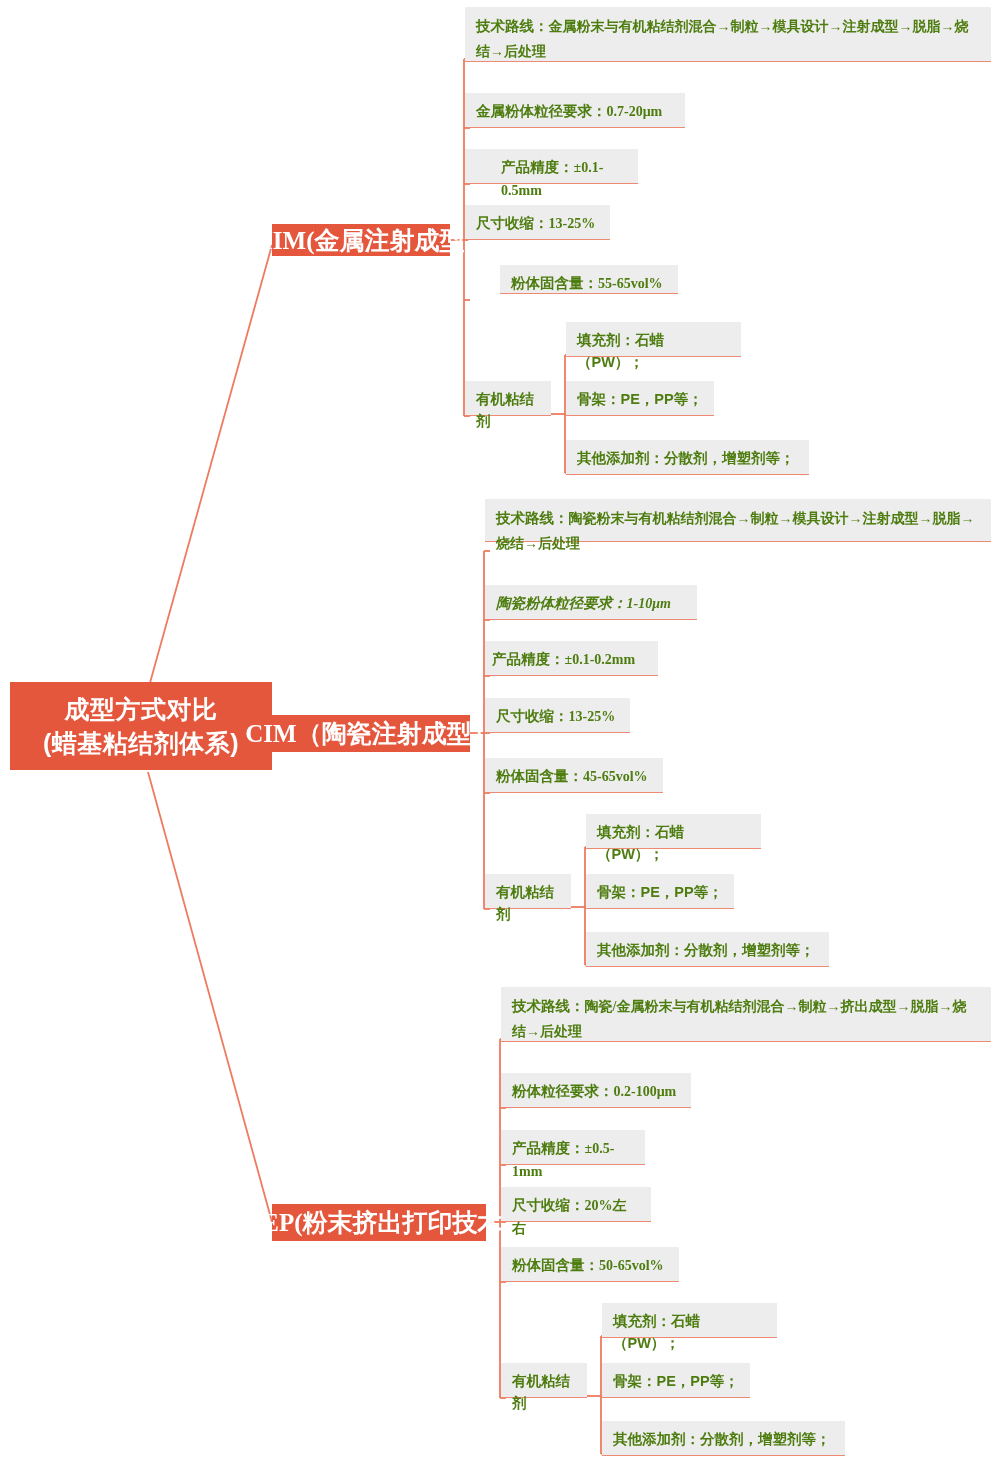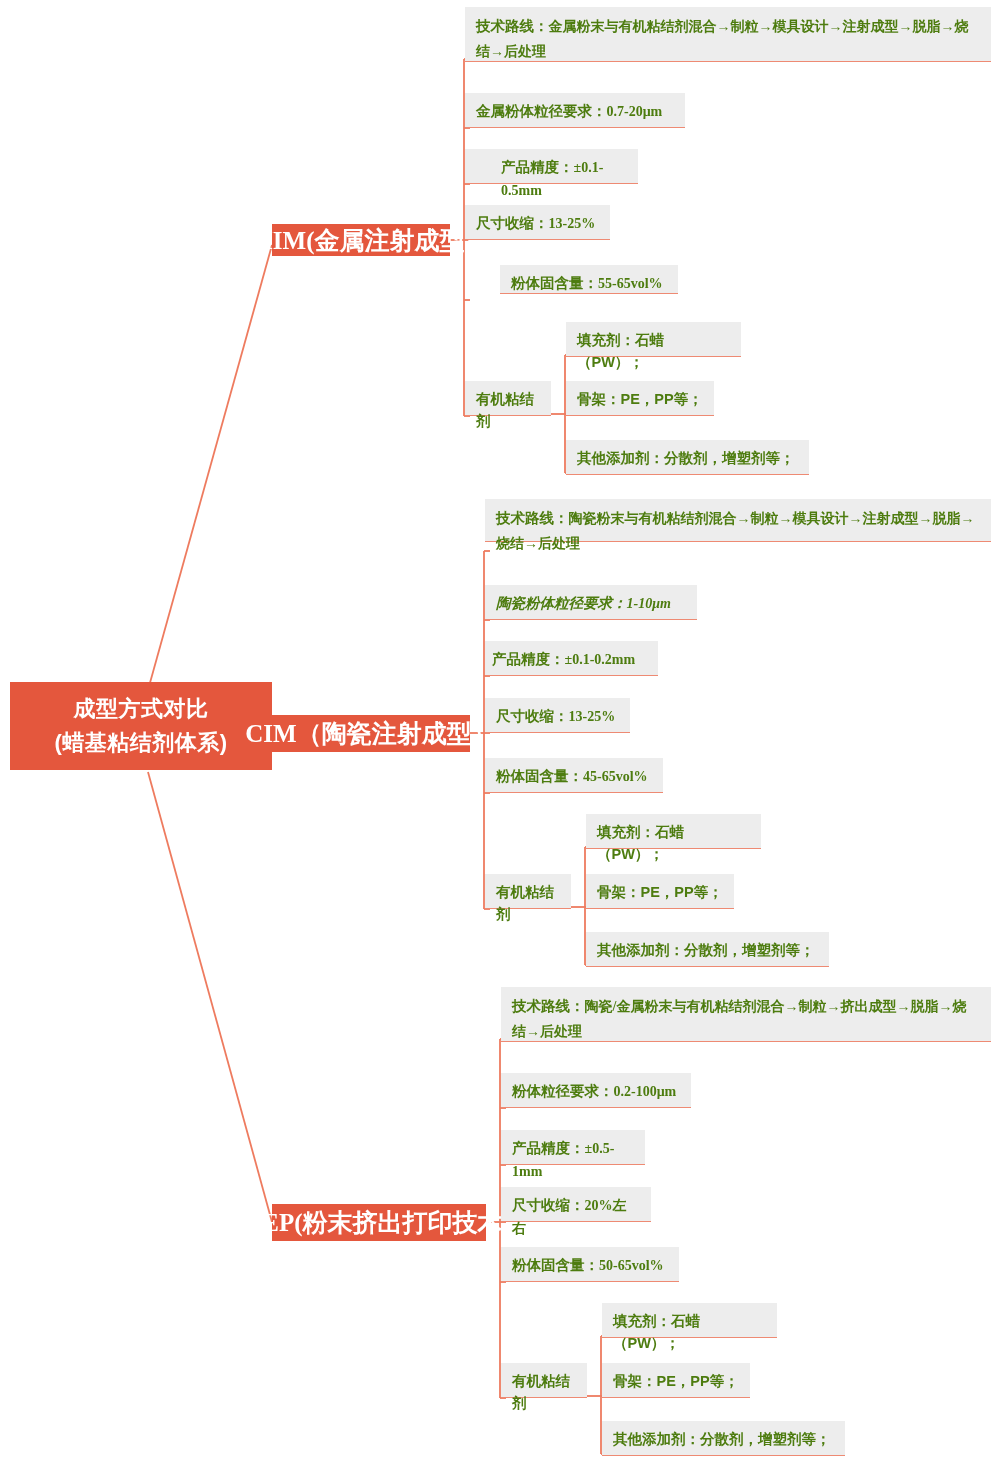--- a/index.html
+++ b/index.html
@@ -23,21 +23,21 @@
     top: 0;
     width: 1000px;
     height: 1463px;
     pointer-events: none;
   }
   .root-node {
     position: absolute;
     background: #E4573D;
     color: #ffffff;
     font-weight: bold;
-    font-size: 22px;
+    font-size: 25px;
     line-height: 34px;
     text-align: center;
     display: flex;
     flex-direction: column;
     justify-content: center;
     align-items: center;
     letter-spacing: 0.5px;
   }
   .branch-node {
     position: absolute;

